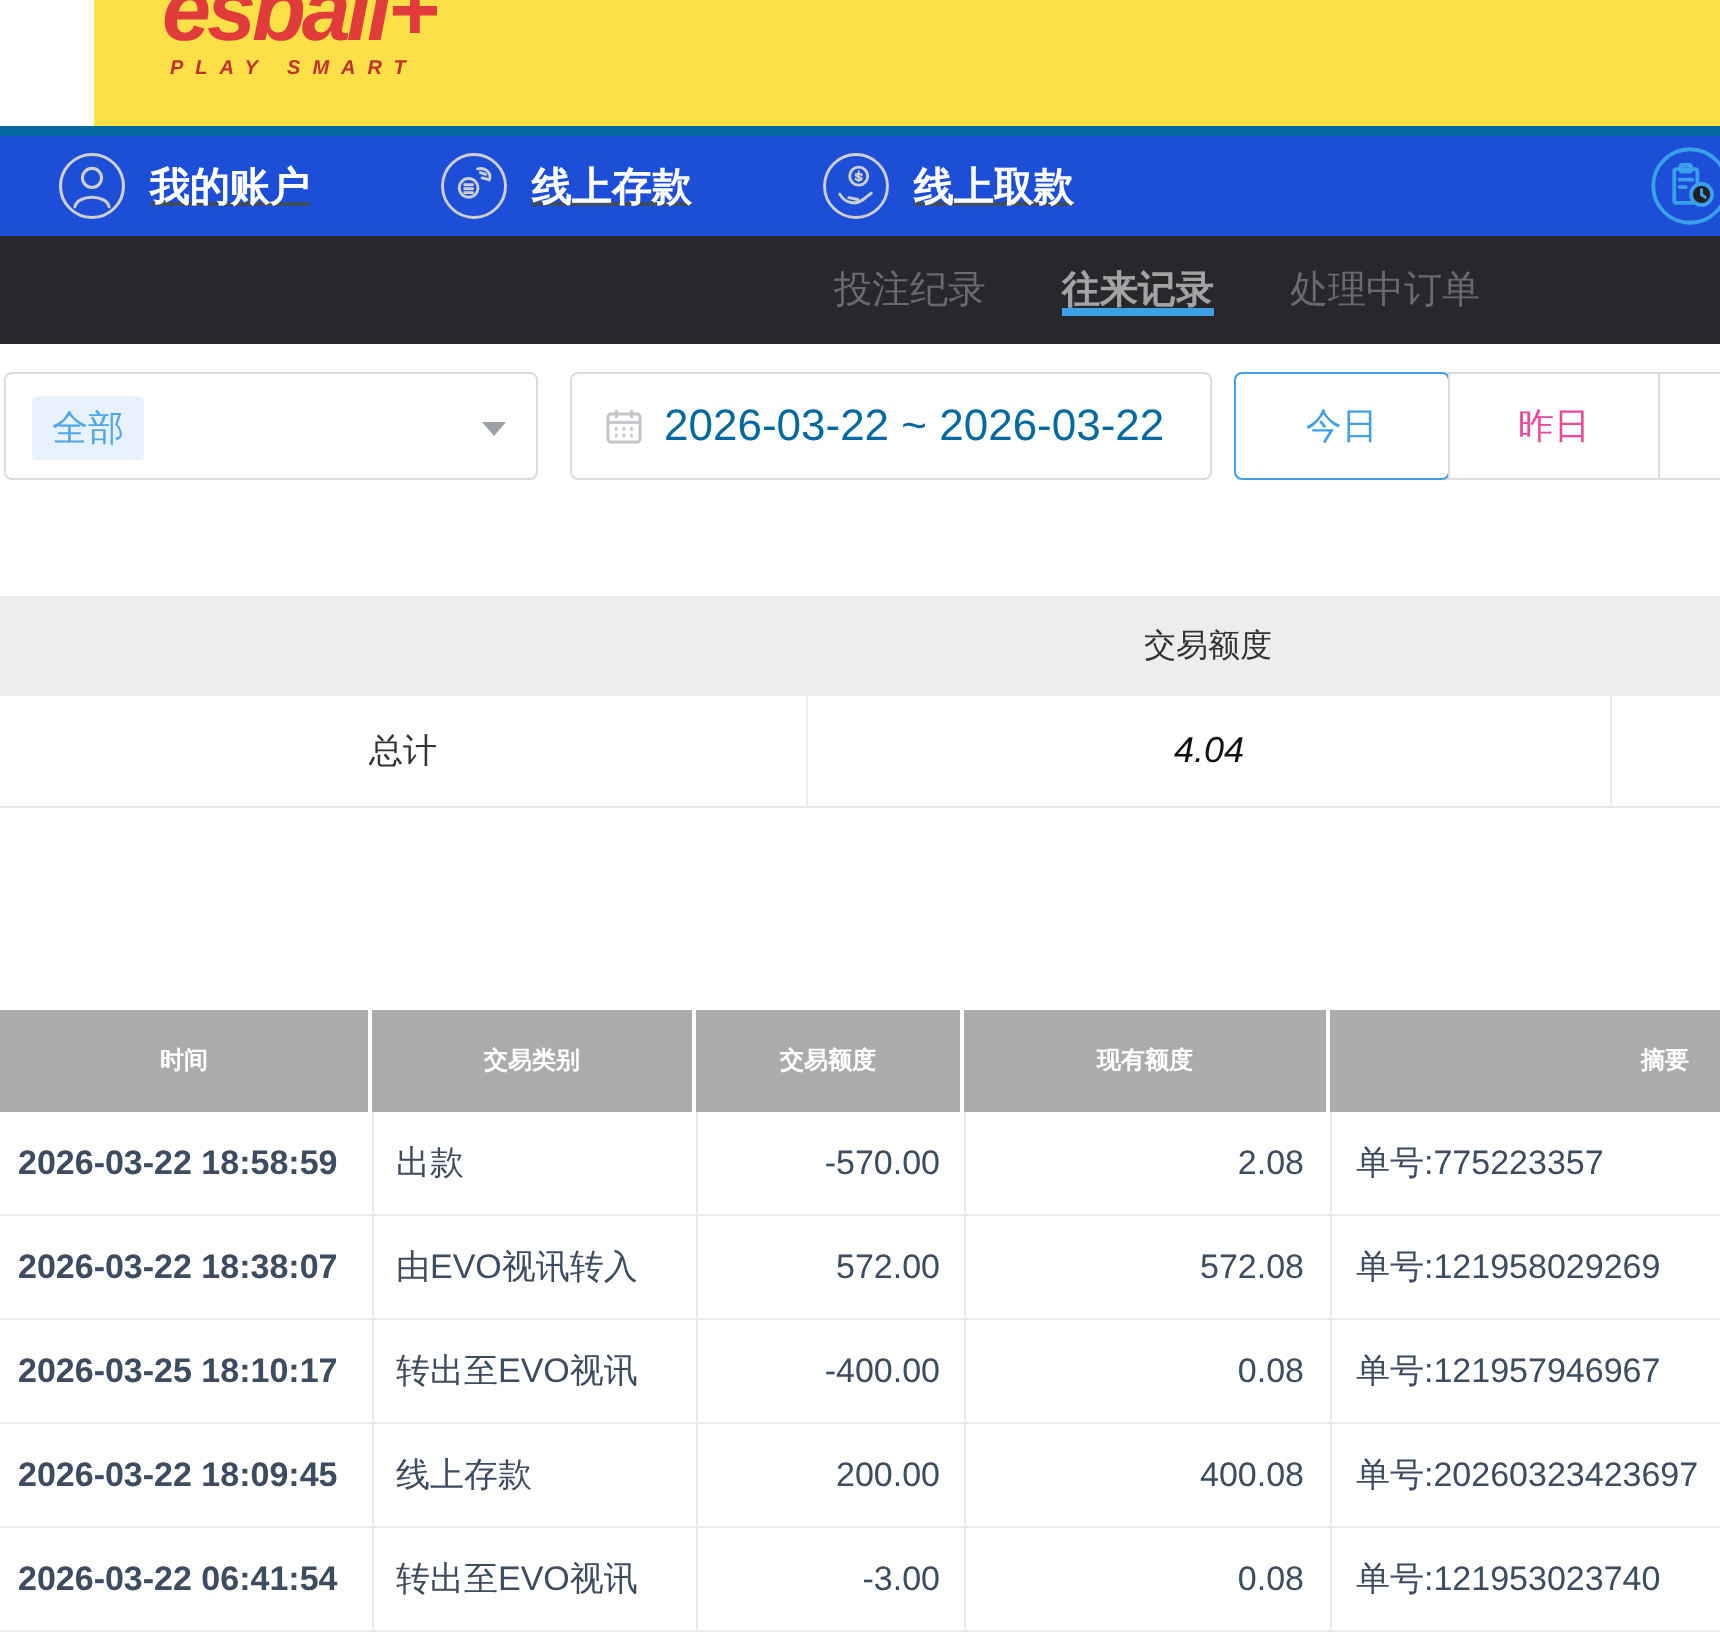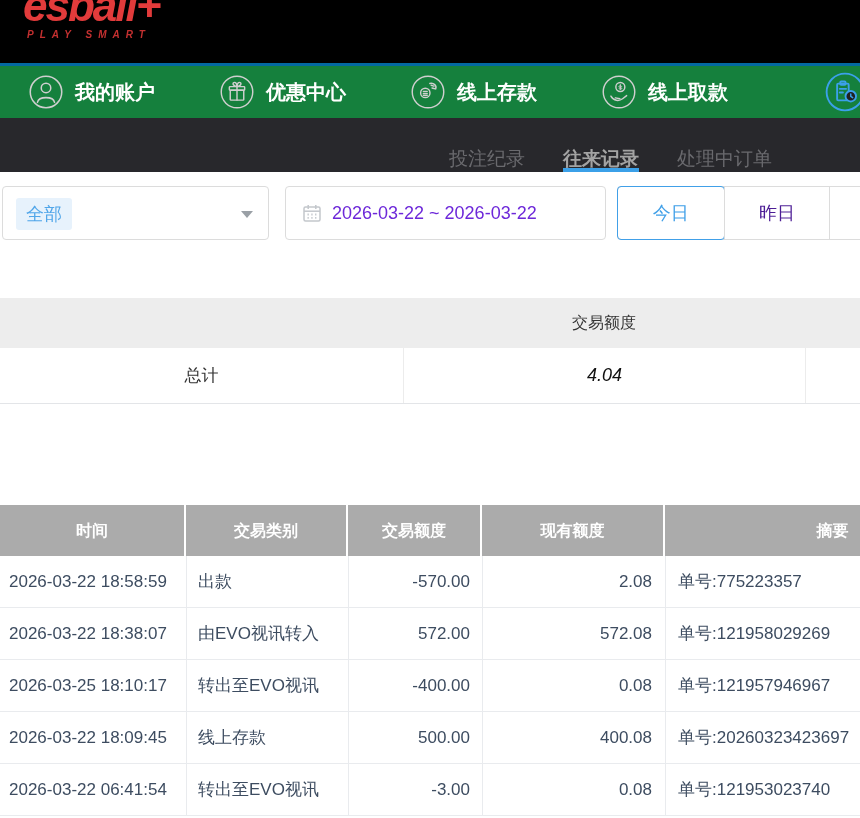--- a/index.html
+++ b/index.html
@@ -6,53 +6,54 @@
   html, body { width: 860px; height: 818px; overflow: hidden; }
   body {
     position: relative;
     background: #ffffff;
     font-family: "Liberation Sans", sans-serif;
     color: #3d4c60;
   }
 
   
   .top-header {
-    height: 63px; background: #000000; overflow: hidden;
-    padding-left: 23px;
+    height: 63px; background: #fde047; overflow: hidden;
+    padding-left: 34px;
+    margin-left: 47px;
   }
   .logo { width: 150px; cursor: pointer; }
   .logo-text {
     font-size: 44px; font-weight: bold; font-style: italic;
     letter-spacing: -2px; color: #e23b3b; line-height: 44px;
     margin-top: -16px;
   }
   .logo-tagline {
     font-size: 10px; font-weight: bold; font-style: italic;
     letter-spacing: 6px; color: #c43030; margin-top: 1px; margin-left: 4px;
   }
 
   
   .navbar {
-    height: 55px; background: #15803d; border-top: 3px solid #0369a1;
-    display: flex; align-items: center; padding-left: 28px;
+    height: 55px; background: #1d4ed8; border-top: 5px solid #0369a1;
+    display: flex; align-items: center; padding-left: 28px; text-decoration: underline;
   }
   .nav-item {
     display: flex; align-items: center; gap: 11px;
     margin-right: 64px; cursor: pointer; white-space: nowrap;
   }
   .nav-item .label { color: #ffffff; font-size: 20px; font-weight: bold; }
   .nav-icon { width: 36px; height: 36px; display: block; }
   .nav-right { margin-left: auto; margin-right: -6px; display: flex; align-items: center; }
   .records-icon { width: 42px; height: 42px; display: block; }
 
   
   .subnav {
     height: 54px; background: #28282c;
-    display: flex; align-items: flex-end; justify-content: flex-end;
-    padding-right: 88px; gap: 38px;
+    display: flex; align-items: center; justify-content: flex-end;
+    padding-right: 120px; gap: 38px;
   }
   .tab {
     display: flex; align-items: center; position: relative;
     font-size: 19px; color: #6a6a6e; cursor: pointer; white-space: nowrap;
   }
   .tab.active { color: #a3a3a3; font-weight: bold; }
   .tab.active::after {
     content: ""; position: absolute; left: 0; right: 0; bottom: 0;
     height: 4px; background: #3ba0e8;
   }
@@ -72,30 +73,30 @@
     position: absolute; right: 15px; top: 24px;
     width: 0; height: 0;
     border-left: 6px solid transparent; border-right: 6px solid transparent;
     border-top: 7px solid #9aa0a6;
   }
   .date-box {
     position: absolute; left: 285px; top: 0; width: 321px; height: 54px;
     border: 1px solid #dcdcdc; border-radius: 4px; background: #fff;
     display: flex; align-items: center; padding-left: 16px; gap: 10px; cursor: pointer;
   }
-  .date-text { color: #6d28d9; font-size: 18px; white-space: nowrap; }
+  .date-text { color: #0369a1; font-size: 22px; white-space: nowrap; }
   .cal-icon { width: 20px; height: 20px; display: block; }
   .period-group {
     position: absolute; left: 617px; top: 0; height: 54px; width: 319px;
     border: 1px solid #dcdcdc; border-radius: 4px; background: #fff;
     display: flex;
   }
   .period {
     width: 106px; line-height: 52px; text-align: center;
-    font-size: 18px; color: #4c1d95; cursor: pointer; position: relative;
+    font-size: 18px; color: #ec4899; cursor: pointer; position: relative;
   }
   .period + .period { border-left: 1px solid #dcdcdc; }
   .period.active { color: #41a0e8; }
   .period.active::after {
     content: ""; position: absolute; inset: -1px;
     border: 1px solid #41a0e8; border-radius: 4px; pointer-events: none;
   }
 
   
   .summary-table { width: 1208px; margin-top: 58px; }
@@ -107,25 +108,25 @@
   .sc2 { width: 402px; }
   .sc3 { width: 403px; }
   .summary-row .sc2, .summary-row .sc3 { border-left: 1px solid #ececec; align-self: stretch; display: flex; align-items: center; justify-content: center; font-style: italic; }
   .total-label { color: #333; font-size: 17px; }
   .total-value { color: #111; font-size: 18px; }
 
   
   .data-table { width: 1000px; margin-top: 101px; }
   .dt-head { display: flex; height: 51px; }
   .dt-head .h {
-    background: #ababab; color: #fff; font-weight: bold; font-size: 16px;
+    background: #ababab; color: #fff; font-weight: bold; font-size: 12px;
     line-height: 51px; text-align: center; border-right: 2px solid #fff;
   }
   .dt-head .h:last-child { border-right: none; }
-  .h1, .c1 { width: 186px; }
+  .h1, .c1 { width: 186px; font-weight: bold; }
   .h2, .c2 { width: 162px; }
   .h3, .c3 { width: 134px; }
   .h4, .c4 { width: 183px; }
   .h5, .c5 { width: 335px; }
   .dt-row {
     display: flex; height: 52px; align-items: stretch;
     border-bottom: 1px solid #e9ebee; font-size: 17px; color: #3d4c60; background: #fff;
   }
   .dt-row .c { display: flex; align-items: center; }
   .dt-row .c2, .dt-row .c3, .dt-row .c4, .dt-row .c5 { border-left: 1px solid #e9ebee; }
@@ -151,32 +152,20 @@
     <svg class="nav-icon" viewBox="0 0 40 40">
       <g fill="none" stroke="#cfcfcf" stroke-width="1.7" stroke-linecap="round">
         <circle cx="20" cy="20" r="17.5"></circle>
         <circle cx="20" cy="15.5" r="5.3"></circle>
         <path d="M10.5,31.5 C12,24.5 28,24.5 29.5,31.5"></path>
       </g>
     </svg>
     <span class="label">我的账户</span>
   </div>
 
-  <div class="nav-item">
-    <svg class="nav-icon" viewBox="0 0 40 40">
-      <g fill="none" stroke="#cfcfcf" stroke-width="1.6" stroke-linecap="round">
-        <circle cx="20" cy="20" r="17.5"></circle>
-        <rect x="12.5" y="18" width="15" height="11" rx="0.8"></rect>
-        <rect x="11.5" y="14" width="17" height="4" rx="0.8"></rect>
-        <line x1="20" y1="14" x2="20" y2="29"></line>
-        <path d="M20,14 C16,13.5 14.5,10.5 16.5,9.5 C18.5,8.6 20,11 20,14 C20,11 21.5,8.6 23.5,9.5 C25.5,10.5 24,13.5 20,14 Z"></path>
-      </g>
-    </svg>
-    <span class="label">优惠中心</span>
-  </div>
 
   <div class="nav-item">
     <svg class="nav-icon" viewBox="0 0 40 40">
       <g fill="none" stroke="#cfcfcf" stroke-width="1.6" stroke-linecap="round">
         <circle cx="20" cy="20" r="17.5"></circle>
         <circle cx="17" cy="21" r="5.2"></circle>
         <line x1="14.8" y1="19.3" x2="19.2" y2="19.3"></line>
         <line x1="14.8" y1="21.5" x2="19.2" y2="21.5"></line>
         <line x1="14.8" y1="23.7" x2="19.2" y2="23.7"></line>
         <path d="M22,10.5 C26.5,9.5 30,13 28.5,16.5 L24.5,15.5"></path>
@@ -302,21 +291,21 @@
     <div class="c c1">2026-03-25 18:10:17</div>
     <div class="c c2">转出至EVO视讯</div>
     <div class="c c3">-400.00</div>
     <div class="c c4">0.08</div>
     <div class="c c5">单号:121957946967</div>
   </div>
 
   <div class="dt-row">
     <div class="c c1">2026-03-22 18:09:45</div>
     <div class="c c2">线上存款</div>
-    <div class="c c3">500.00</div>
+    <div class="c c3">200.00</div>
     <div class="c c4">400.08</div>
     <div class="c c5">单号:20260323423697</div>
   </div>
 
   <div class="dt-row">
     <div class="c c1">2026-03-22 06:41:54</div>
     <div class="c c2">转出至EVO视讯</div>
     <div class="c c3">-3.00</div>
     <div class="c c4">0.08</div>
     <div class="c c5">单号:121953023740</div>

